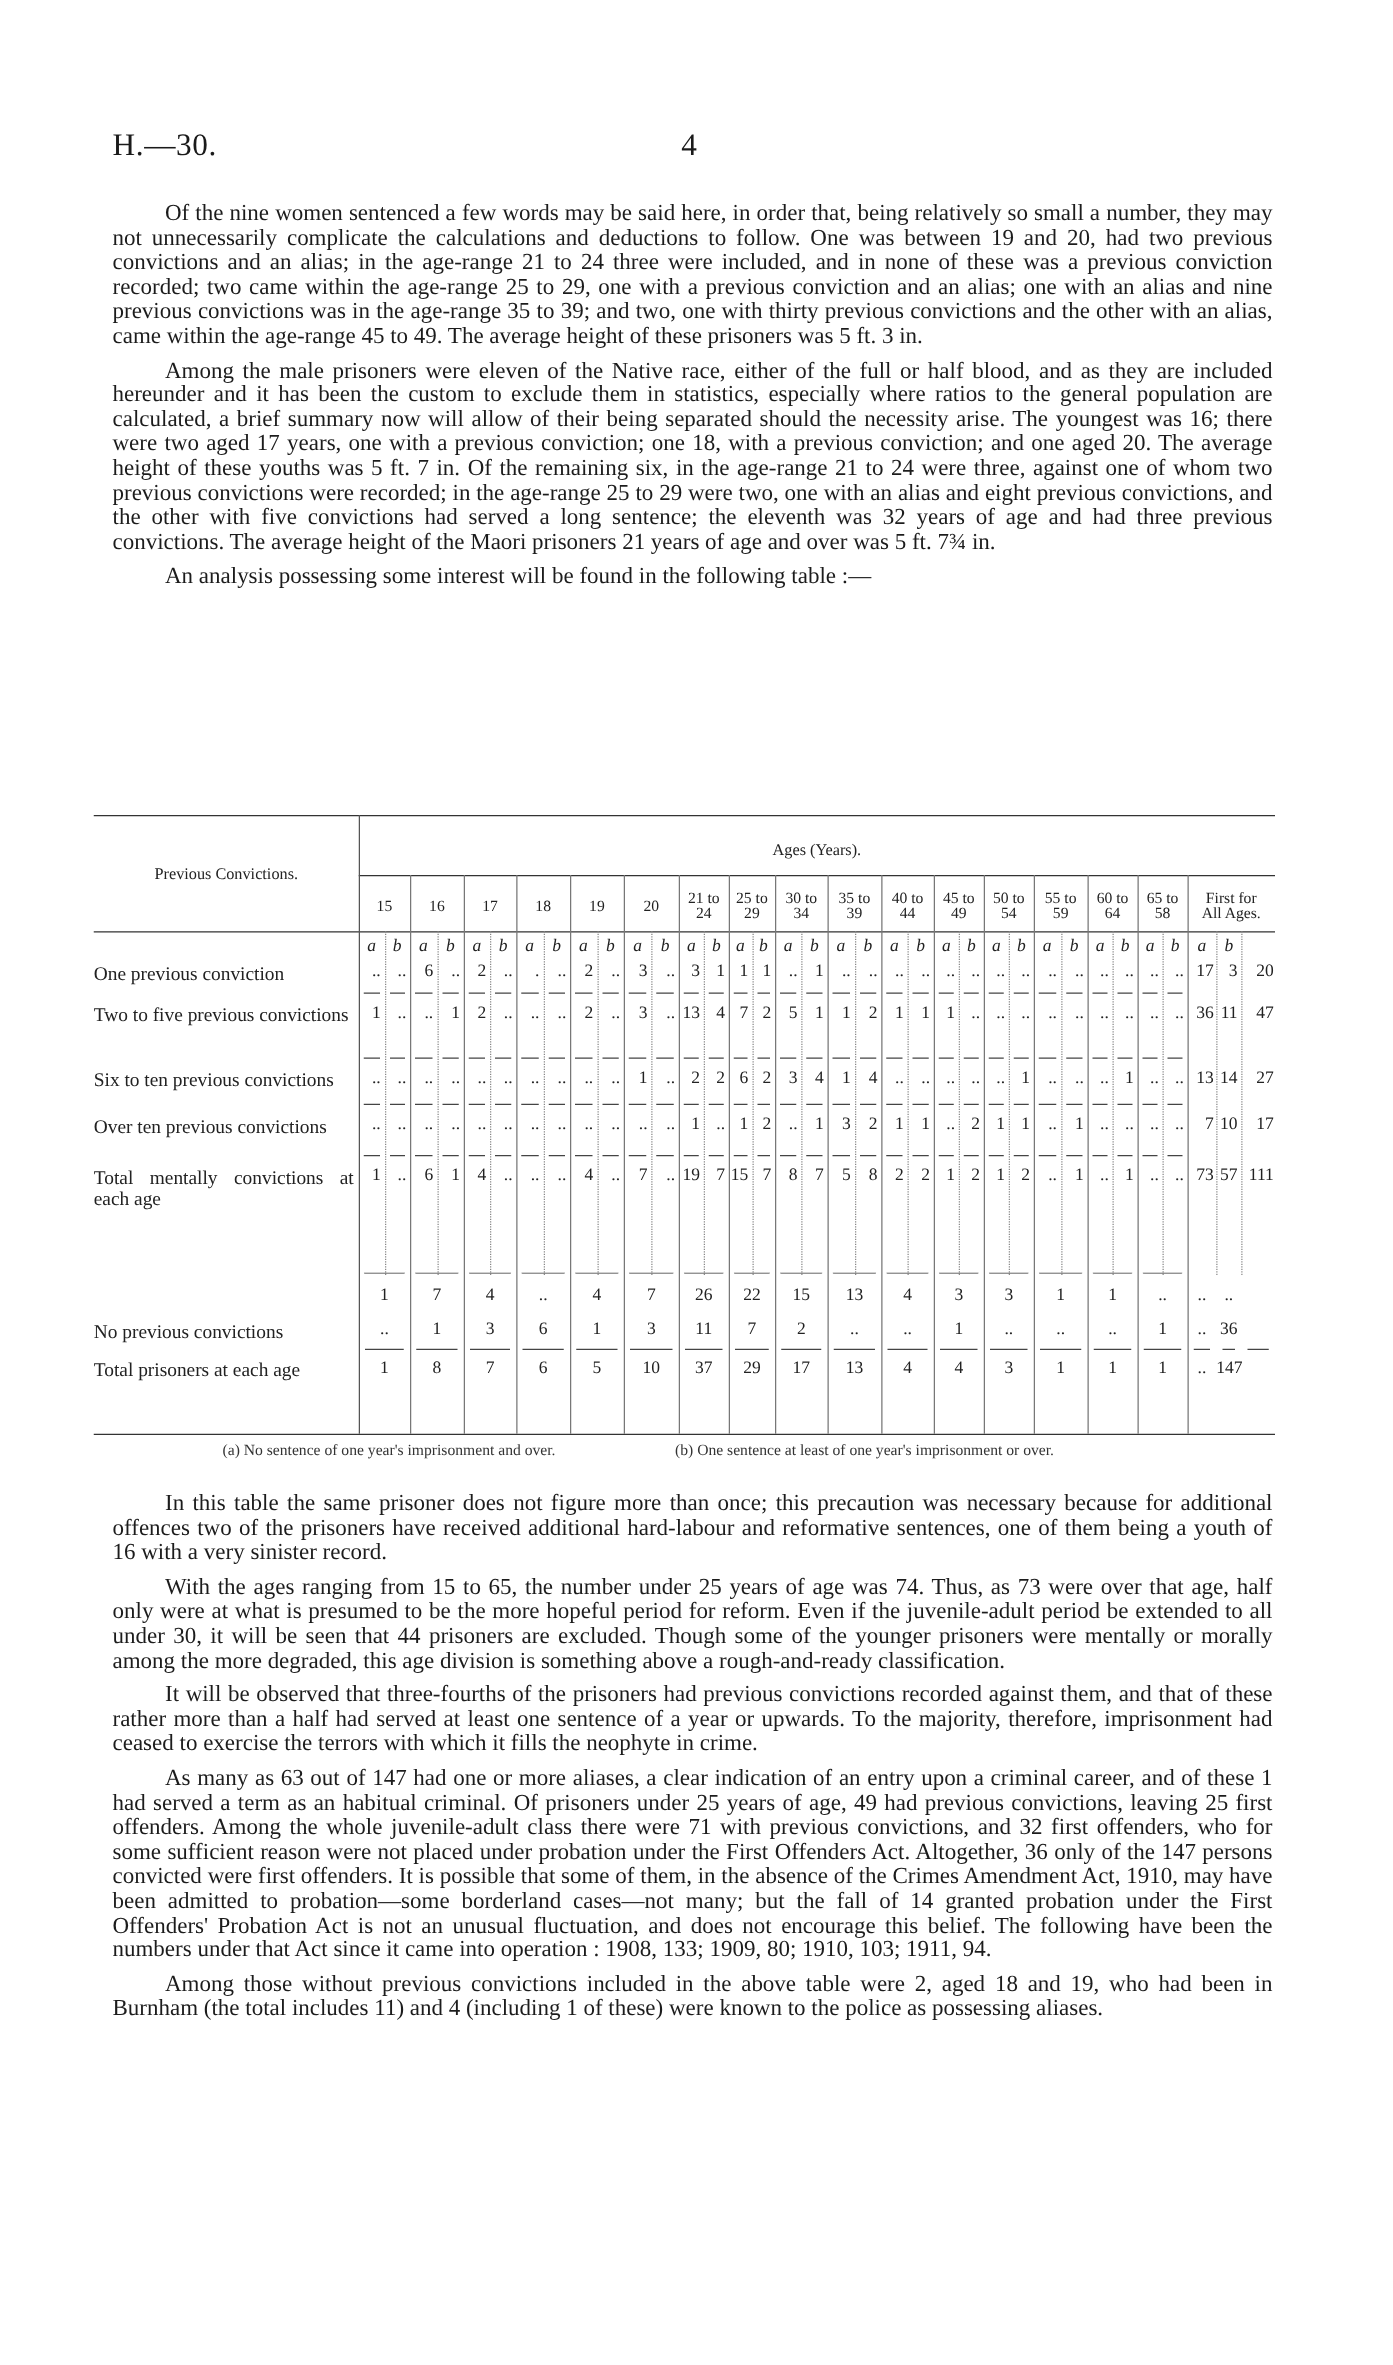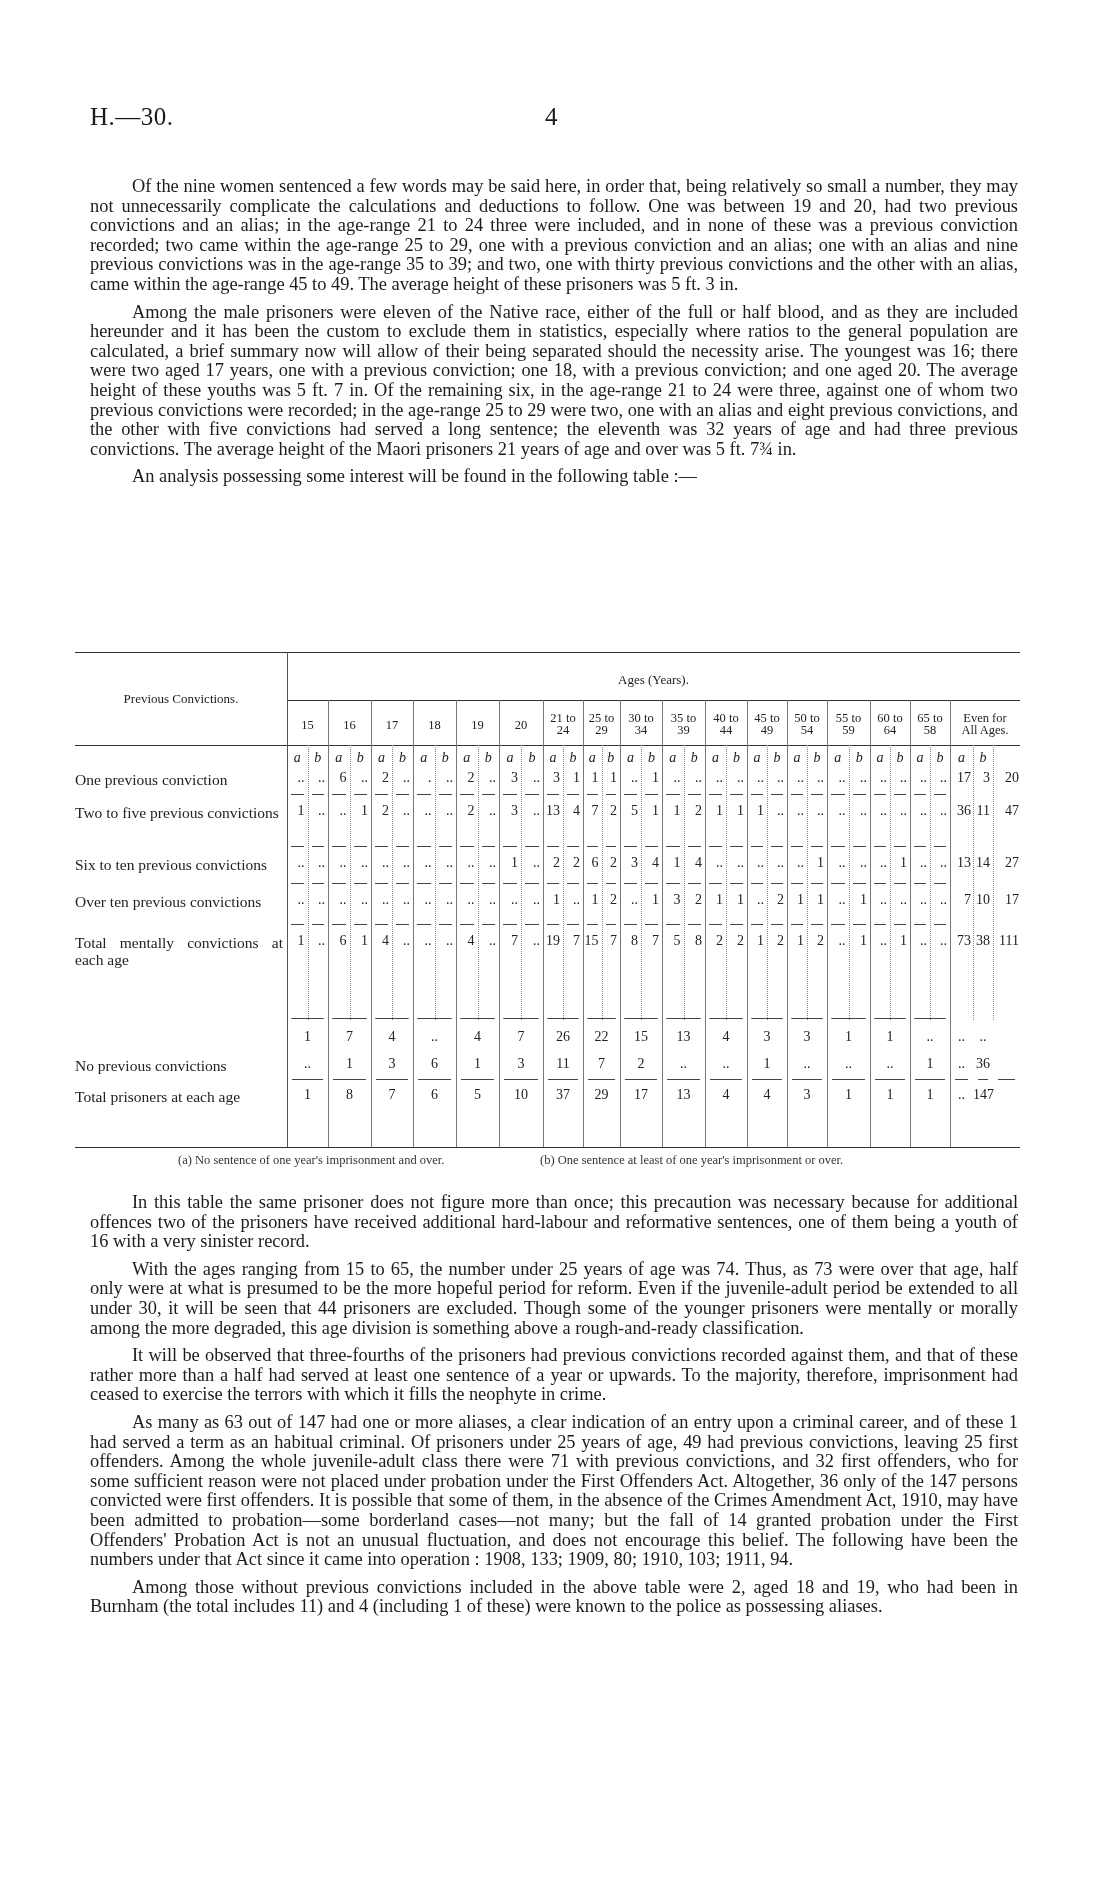--- a/index.html
+++ b/index.html
@@ -4,21 +4,21 @@
   <style>
     html, body { margin: 0; padding: 0; background: #ffffff; }
     body { width: 1114px; height: 1892px; position: relative; overflow: hidden;
            font-family: "DejaVu Serif", "Liberation Serif", serif; color: #1a1a1a; }
     .page { position: absolute; left: 0; top: 0; width: 1114px; height: 1892px; }
     .hdr-left { position: absolute; left: 90px; top: 103px; font-size: 25px; font-family: "Liberation Serif", serif; letter-spacing: 0.5px; }
     .hdr-num { position: absolute; left: 545px; top: 103px; font-size: 25px; font-family: "Liberation Serif", serif; }
     .text { position: absolute; left: 90px; width: 928px; font-family: "Liberation Serif", serif;
             font-size: 18.4px; line-height: 19.6px; text-align: justify; color: #1c1c1c; }
     .text p { margin: 0 0 8px 0; text-indent: 42px; }
-    #para-top { top: 161px; margin-top: 16px; }
+    #para-top { top: 161px; }
     .caption { position: absolute; left: 88px; width: 932px; top: 603px; text-align: center;
                font-family: "Liberation Serif", serif; font-style: italic; font-size: 19px; line-height: 20px; }
     .caption .l1 { display: block; text-align: justify; text-align-last: justify; }
     .caption .l2 { display: block; text-align: center; }
     
     .tbl { position: absolute; left: 75px; top: 652px; width: 945px; }
     .hline { position: absolute; height: 0; border-top: 1px solid #333; }
     .vline { position: absolute; width: 0; border-left: 1px solid #555; }
     .cell { position: absolute; font-family: "Liberation Serif", serif; font-size: 13px; text-align: center; color: #222; }
     .num { position: absolute; font-family: "Liberation Serif", serif; font-size: 14px; text-align: right; color: #222; }
@@ -85,21 +85,21 @@
       <div class="vline" style="left: 752px; top: 48px; height: 447px; border-left: 1px solid rgb(119, 119, 119);"></div>
       <div class="cell" style="left: 752px; width: 43px; top: 60px; font-size: 12.5px; line-height: 12px; white-space: pre-line;">55 to
 59</div>
       <div class="vline" style="left: 795px; top: 48px; height: 447px; border-left: 1px solid rgb(119, 119, 119);"></div>
       <div class="cell" style="left: 795px; width: 40px; top: 60px; font-size: 12.5px; line-height: 12px; white-space: pre-line;">60 to
 64</div>
       <div class="vline" style="left: 835px; top: 48px; height: 447px; border-left: 1px solid rgb(119, 119, 119);"></div>
       <div class="cell" style="left: 835px; width: 40px; top: 60px; font-size: 12.5px; line-height: 12px; white-space: pre-line;">65 to
 58</div>
       <div class="vline" style="left: 875px; top: 48px; height: 447px; border-left: 1px solid rgb(119, 119, 119);"></div>
-      <div class="cell" style="left: 875px; width: 70px; top: 60px; font-size: 12.5px; line-height: 12px; white-space: pre-line;">Even for
+      <div class="cell" style="left: 875px; width: 70px; top: 60px; font-size: 12.5px; line-height: 12px; white-space: pre-line;">First for
 All Ages.</div>
       <div class="ab" style="left: 212px; width: 20.5px; top: 98px;">a</div>
       <div class="ab" style="left: 232.5px; width: 20.5px; top: 98px;">b</div>
       <div class="vline" style="left: 232.5px; top: 93px; height: 275px; border-left: 1px dotted rgb(136, 136, 136);"></div>
       <div class="ab" style="left: 253px; width: 21.5px; top: 98px;">a</div>
       <div class="ab" style="left: 274.5px; width: 21.5px; top: 98px;">b</div>
       <div class="vline" style="left: 274.5px; top: 93px; height: 275px; border-left: 1px dotted rgb(136, 136, 136);"></div>
       <div class="ab" style="left: 296px; width: 21px; top: 98px;">a</div>
       <div class="ab" style="left: 317px; width: 21px; top: 98px;">b</div>
       <div class="vline" style="left: 317px; top: 93px; height: 275px; border-left: 1px dotted rgb(136, 136, 136);"></div>
@@ -445,21 +445,21 @@
       <div class="small-dash" style="left: 777.5px; width: 13.5px; top: 272px;"></div>
       <div class="num" style="left: 795px; width: 17px; top: 281px;">..</div>
       <div class="num" style="left: 815px; width: 17px; top: 281px;">1</div>
       <div class="small-dash" style="left: 799px; width: 12px; top: 272px;"></div>
       <div class="small-dash" style="left: 819px; width: 12px; top: 272px;"></div>
       <div class="num" style="left: 835px; width: 17px; top: 281px;">..</div>
       <div class="num" style="left: 855px; width: 17px; top: 281px;">..</div>
       <div class="small-dash" style="left: 839px; width: 12px; top: 272px;"></div>
       <div class="small-dash" style="left: 859px; width: 12px; top: 272px;"></div>
       <div class="num" style="left: 875px; width: 21px; top: 281px;">73</div>
-      <div class="num" style="left: 898px; width: 17px; top: 281px;">38</div>
+      <div class="num" style="left: 898px; width: 17px; top: 281px;">57</div>
       <div class="num" style="left: 918px; width: 26px; top: 281px;">111</div>
       <div class="small-dash" style="left: 216px; width: 33px; top: 366px; border-top: 1px solid rgb(68, 68, 68); border-radius: 0px 0px 4px 4px;"></div>
       <div class="small-dash" style="left: 257px; width: 35px; top: 366px; border-top: 1px solid rgb(68, 68, 68); border-radius: 0px 0px 4px 4px;"></div>
       <div class="small-dash" style="left: 300px; width: 34px; top: 366px; border-top: 1px solid rgb(68, 68, 68); border-radius: 0px 0px 4px 4px;"></div>
       <div class="small-dash" style="left: 342px; width: 35px; top: 366px; border-top: 1px solid rgb(68, 68, 68); border-radius: 0px 0px 4px 4px;"></div>
       <div class="small-dash" style="left: 385px; width: 35px; top: 366px; border-top: 1px solid rgb(68, 68, 68); border-radius: 0px 0px 4px 4px;"></div>
       <div class="small-dash" style="left: 428px; width: 36px; top: 366px; border-top: 1px solid rgb(68, 68, 68); border-radius: 0px 0px 4px 4px;"></div>
       <div class="small-dash" style="left: 472px; width: 32px; top: 366px; border-top: 1px solid rgb(68, 68, 68); border-radius: 0px 0px 4px 4px;"></div>
       <div class="small-dash" style="left: 512px; width: 29px; top: 366px; border-top: 1px solid rgb(68, 68, 68); border-radius: 0px 0px 4px 4px;"></div>
       <div class="small-dash" style="left: 549px; width: 34px; top: 366px; border-top: 1px solid rgb(68, 68, 68); border-radius: 0px 0px 4px 4px;"></div>

